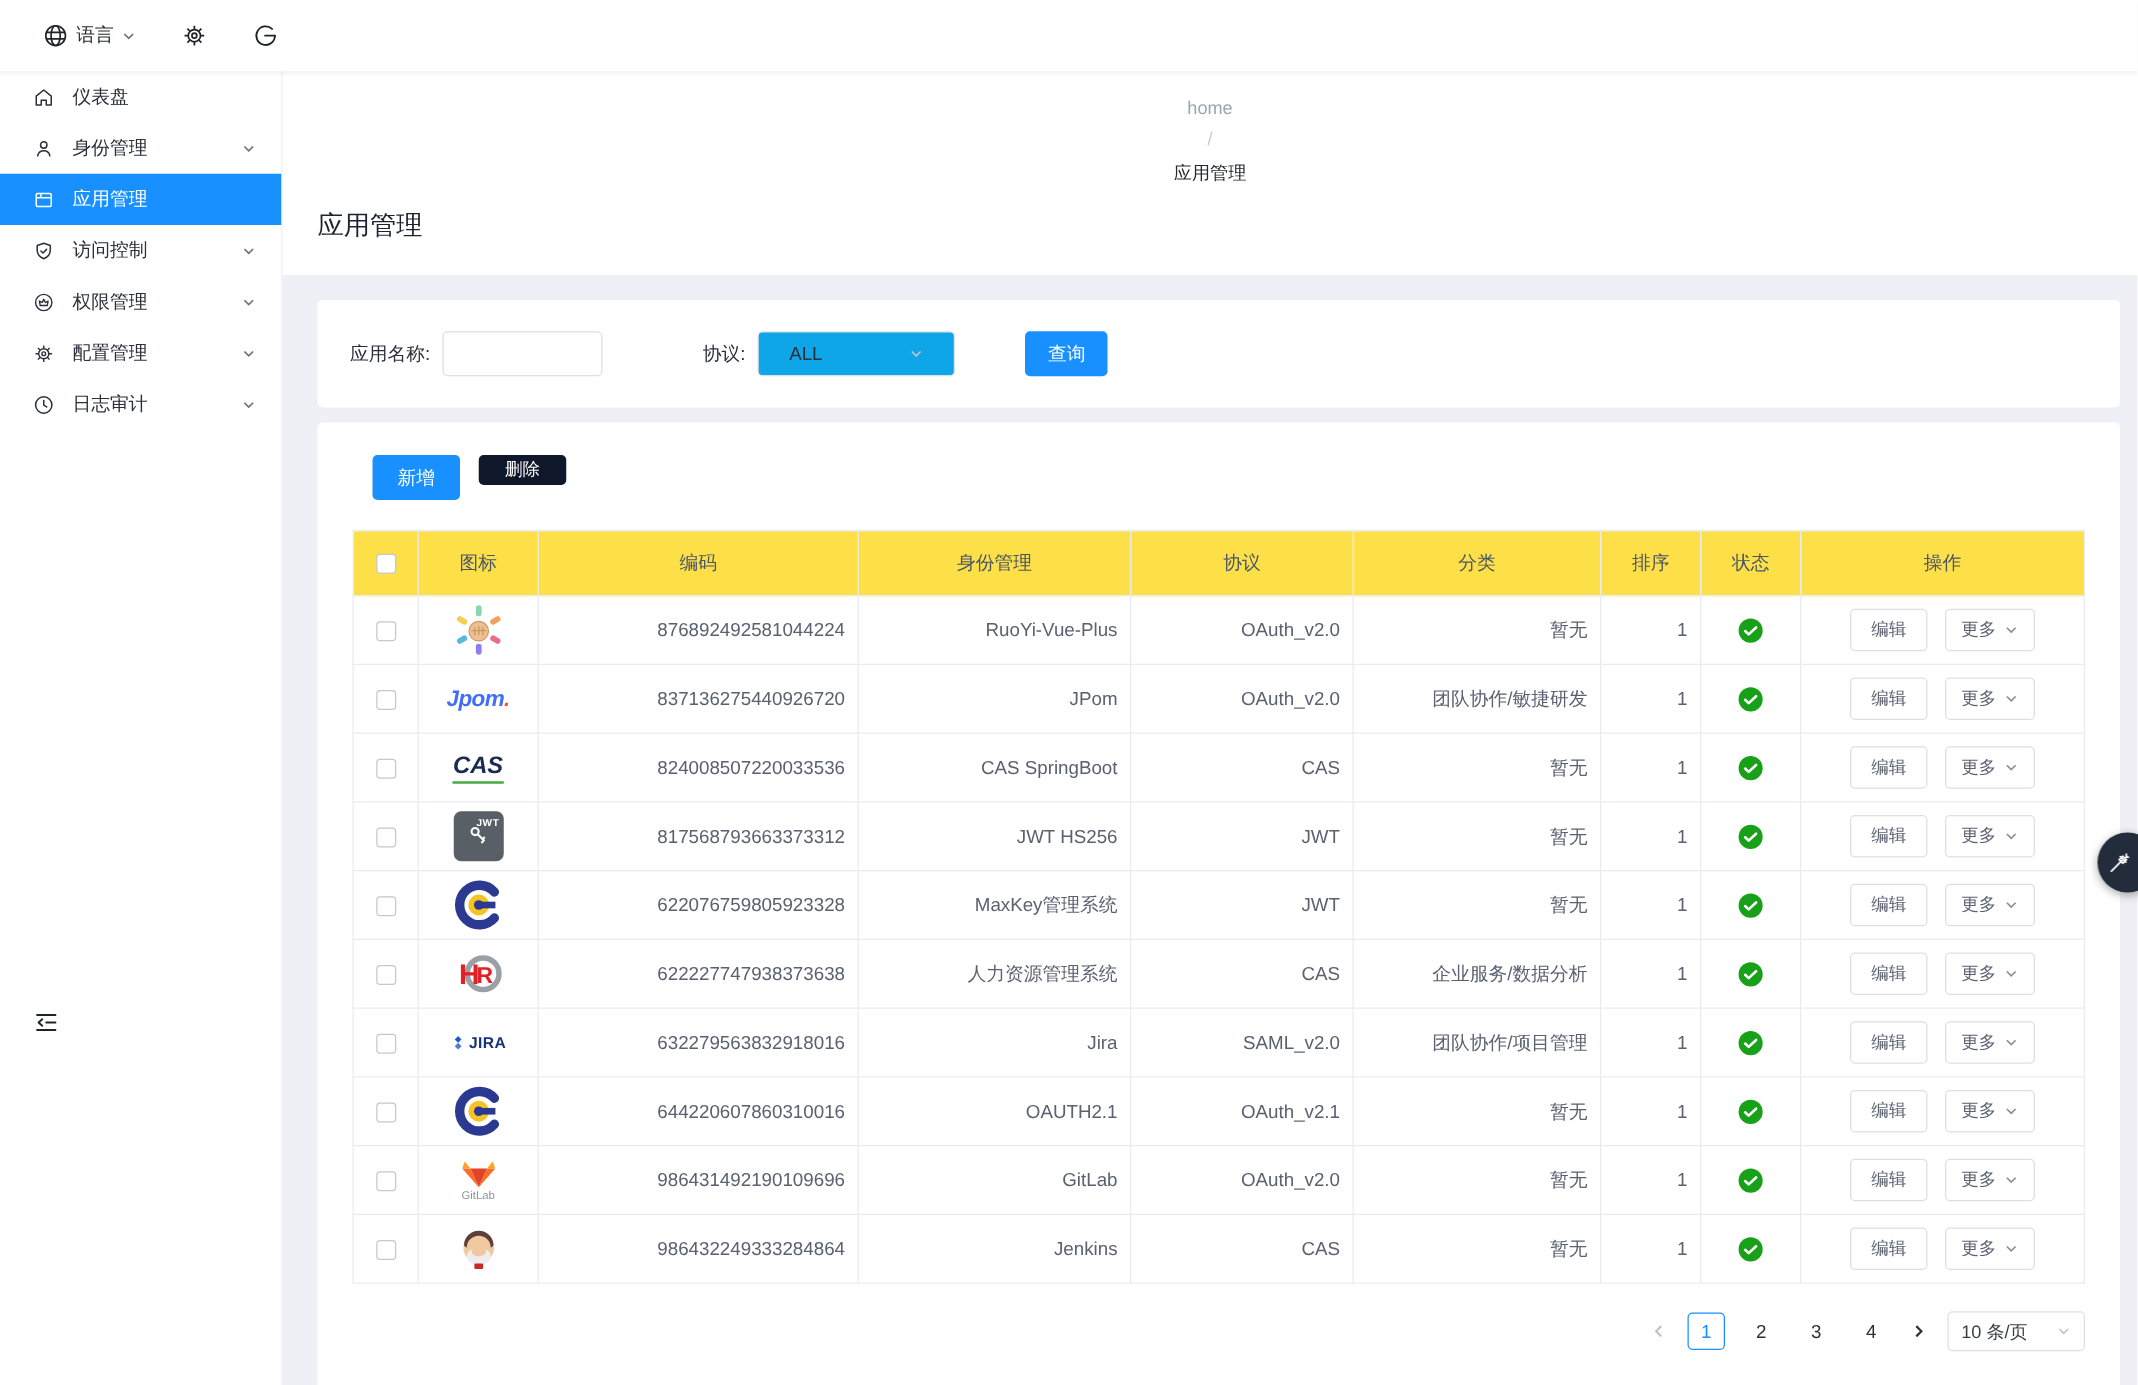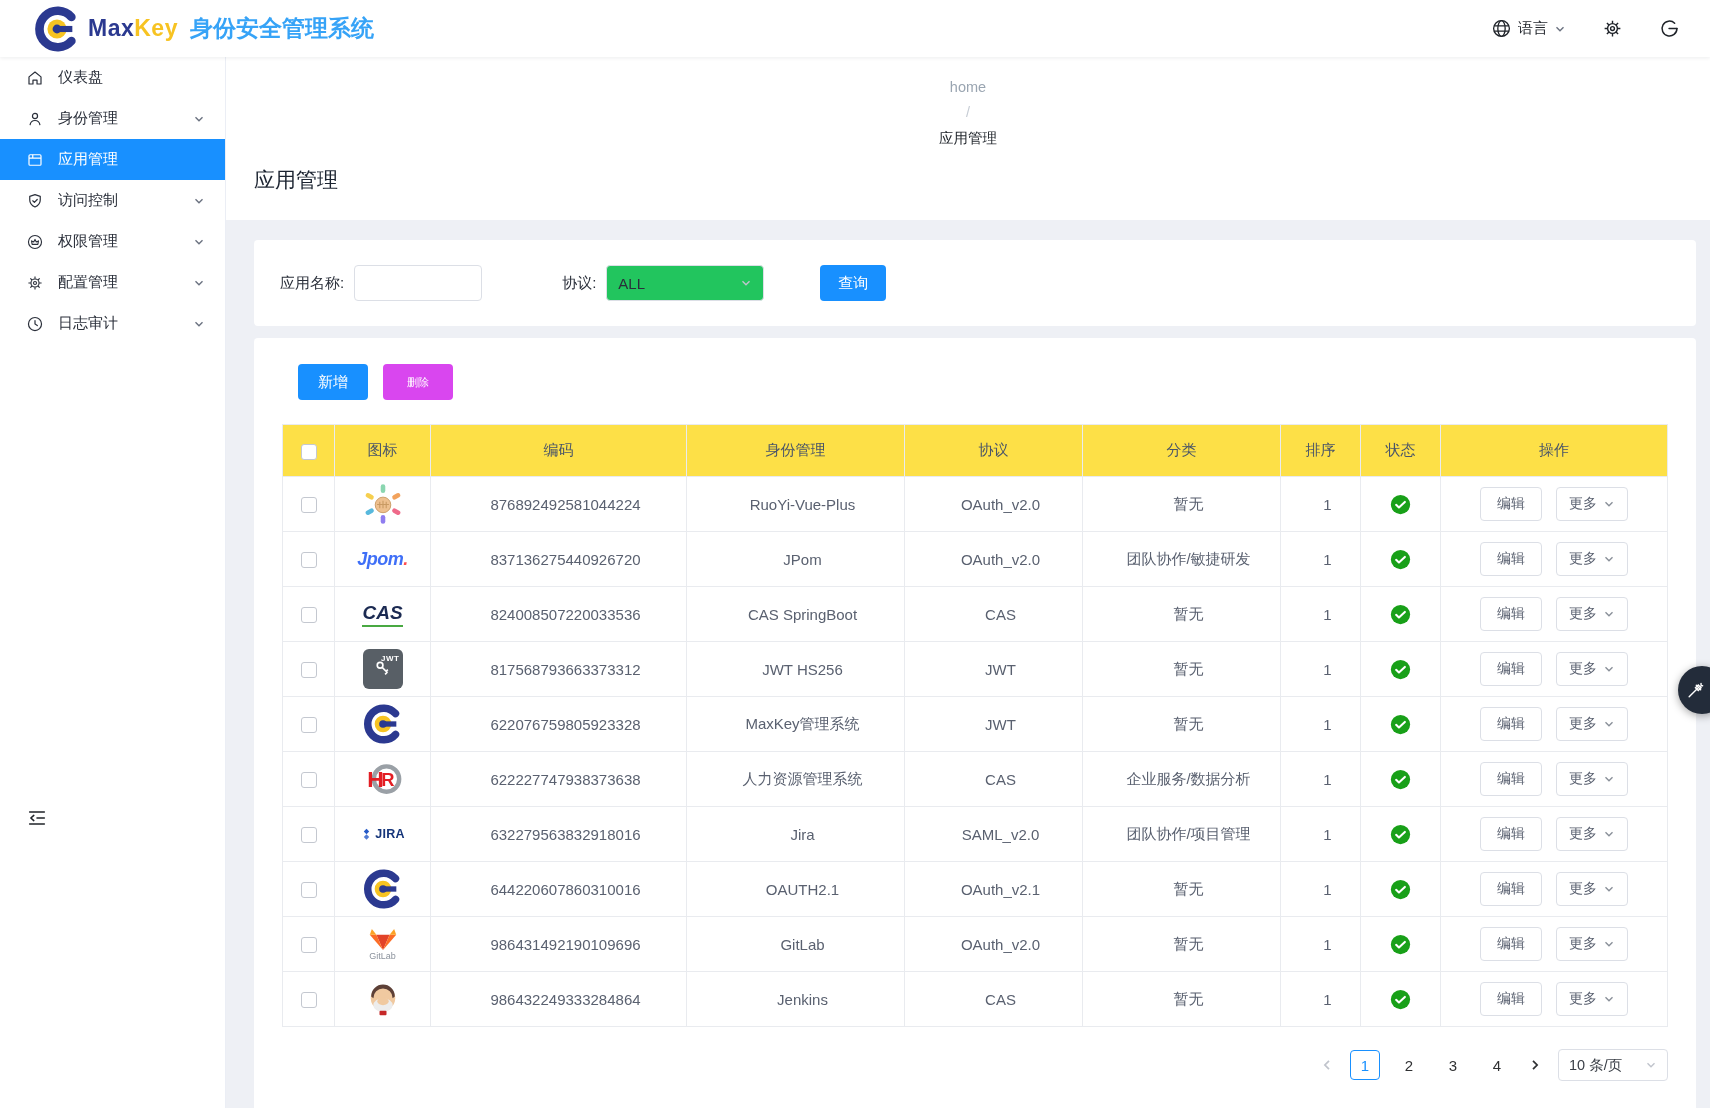--- a/index.html
+++ b/index.html
@@ -58,37 +58,37 @@
   .content {
     background:#eef0f5; padding:20px 14px 28px 28px; min-height:929px;
     display:flex; flex-direction:column; gap:12px;
   }
   .card { background:#fff; border-radius:4px; }
 
   
   .filter-card { height:86px; display:flex; align-items:center; padding:0 26px; font-size:15px; color:#2a2f3a; flex:0 0 auto; }
   .filter-input { width:128px; height:36px; border:1px solid #dcdfe6; border-radius:4px; margin-left:10px; padding:0 10px; font-size:14px; outline:none; font-family:inherit; }
   .protocol-label { margin-left:80px; }
-  .select { width:158px; height:36px; border:1px solid #dcdfe6; border-radius:4px; margin-left:10px; display:flex; align-items:center; justify-content:space-between; padding:0 11px; background:#22c55e; cursor:pointer; }
+  .select { width:158px; height:36px; border:1px solid #dcdfe6; border-radius:4px; margin-left:10px; display:flex; align-items:center; justify-content:space-between; padding:0 24px; background:#0ea5e9; cursor:pointer; }
   .select .chev-s { color:#c0c4cc; }
   .btn { font-family:inherit; cursor:pointer; }
   .btn-primary { background:#1890ff; color:#fff; border:none; border-radius:4px; height:36px; font-size:15px; padding:0 20px;margin-left:16px; }
   .search-btn { margin-left:56px; width:66px; padding:0; }
 
   
   .table-card { flex:1 1 auto; padding:26px 28px; }
   .toolbar { display:flex; gap:15px; margin-bottom:24px; }
   .btn-add { width:70px; padding:0; }
-  .btn-danger { background:#d946ef; color:#fff; border:none; border-radius:4px; height:36px; font-size:11px; width:70px; }
+  .btn-danger { background:#0f172a; color:#fff; border:none; border-radius:4px; height:24px; font-size:14px; width:70px; }
 
   table { width:100%; border-collapse:collapse; table-layout:fixed; }
   th, td { border:1px solid #e9ebef; }
   th { height:52px; background:#fde047; font-weight:500; font-size:15px; color:#4a5568; text-align:center; }
   td { height:55px; font-size:15px; color:#5a6170; text-align:center; padding:0; }
-  .cell-left { text-align:center; padding:0 10px 0 24px; overflow:hidden; white-space:nowrap; }
+  .cell-left { text-align:right; padding:0 10px 0 24px; overflow:hidden; white-space:nowrap; }
   .checkbox { display:inline-block; width:16px; height:16px; border:1px solid #c4c8d0; border-radius:3px; background:#fff; vertical-align:middle; cursor:pointer; }
   .appicon { display:inline-flex; width:44px; height:44px; align-items:center; justify-content:center; vertical-align:middle; }
   .status-dot svg { width:21px; height:21px; margin:0 auto; }
   .btn-plain { height:34px; background:#fff; border:1px solid #dcdfe6; border-radius:4px; color:#5a6170; font-size:14px; padding:0 16px; }
   .btn-more { display:inline-flex; align-items:center; gap:6px; padding:0 12px; margin-left:10px; }
   .btn-more .chev-s { color:#8a9099; }
 
   
   .pagination { display:flex; justify-content:flex-end; align-items:center; gap:16px; margin-top:22px; font-size:15px; color:#303133; }
   .page-arrow { width:14px; height:14px; cursor:pointer; }
@@ -104,33 +104,20 @@
     position:fixed; right:-16px; top:666px; width:48px; height:48px; border-radius:50%;
     background:#232c3a; color:#fff; display:flex; align-items:center; justify-content:flex-start;
     padding-left:8px; z-index:40; cursor:pointer; box-shadow:0 2px 8px rgba(0,0,0,.35);
   }
   .float-btn svg { width:19px; height:19px; }
 </style>
 </head>
 <body>
 
 <header class="topbar">
-  <div class="brand">
-    <span class="logo">
-      <svg viewBox="0 0 48 48">
-        <path d="M 39 11.5 A 19 19 0 1 0 39 36.5" stroke="#2b3990" stroke-width="9" fill="none" stroke-linecap="round"></path>
-        <circle cx="24" cy="24" r="10" fill="#f7c322"></circle>
-        <rect x="24" y="20.8" width="16" height="6.4" fill="#2b3990"></rect>
-        <circle cx="24" cy="24" r="4.6" fill="#2b3990"></circle>
-      </svg>
-    </span>
-    <span class="brand-max">Max</span>
-      <span class="brand-key">Key</span>
-    <span class="brand-title">身份安全管理系统</span>
-  </div>
   <div class="top-actions">
     <div class="lang">
       <span class="top-icon">
         <svg viewBox="0 0 24 24" fill="none" stroke="currentColor" stroke-width="1.5">
           <circle cx="12" cy="12" r="9"></circle>
             <ellipse cx="12" cy="12" rx="4.2" ry="9"></ellipse>
           <path d="M3.4 9h17.2M3.4 15h17.2"></path>
         </svg>
       </span>
       <span>语言</span>

